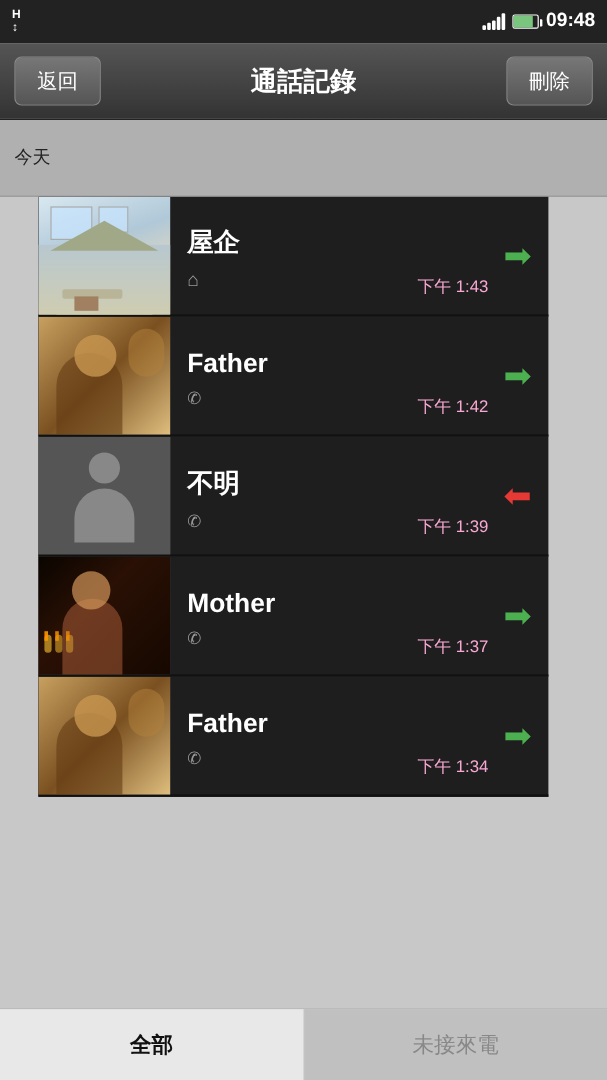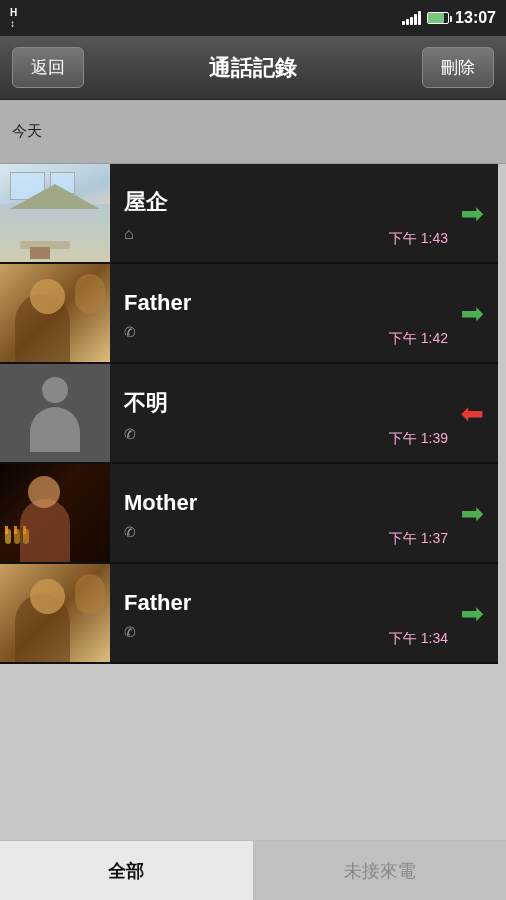--- a/index.html
+++ b/index.html
@@ -91,21 +91,22 @@
     .section-header {
       background: #b0b0b0;
       padding: 22px 12px;
       font-size: 15px;
       color: #222;
       border-bottom: 1px solid #999;
     }
 
     
     .call-list {
-      width: 498px;
+      width: 457px;
+      padding-left: 32px;
     }
 
     .call-item {
       display: flex;
       align-items: stretch;
       height: 100px;
       background: #1e1e1e;
       border-bottom: 2px solid #111;
       cursor: pointer;
       overflow: hidden;
@@ -293,21 +294,21 @@
   <div class="signal-bars">
     <div class="bar" style="height:4px;"></div>
     <div class="bar" style="height:6px;"></div>
     <div class="bar" style="height:8px;"></div>
     <div class="bar" style="height:11px;"></div>
     <div class="bar" style="height:14px;"></div>
   </div>
   <div class="battery-icon">
     <div class="battery-fill"></div>
   </div>
-  <span class="status-time">13:07</span>
+  <span class="status-time">09:48</span>
 </div>
 
 <div class="title-bar">
   <button class="title-bar-btn">返回</button>
   <span class="title-bar-title">通話記錄</span>
   <button class="title-bar-btn">刪除</button>
 </div>
 
 <div class="section-header">今天</div>
 

